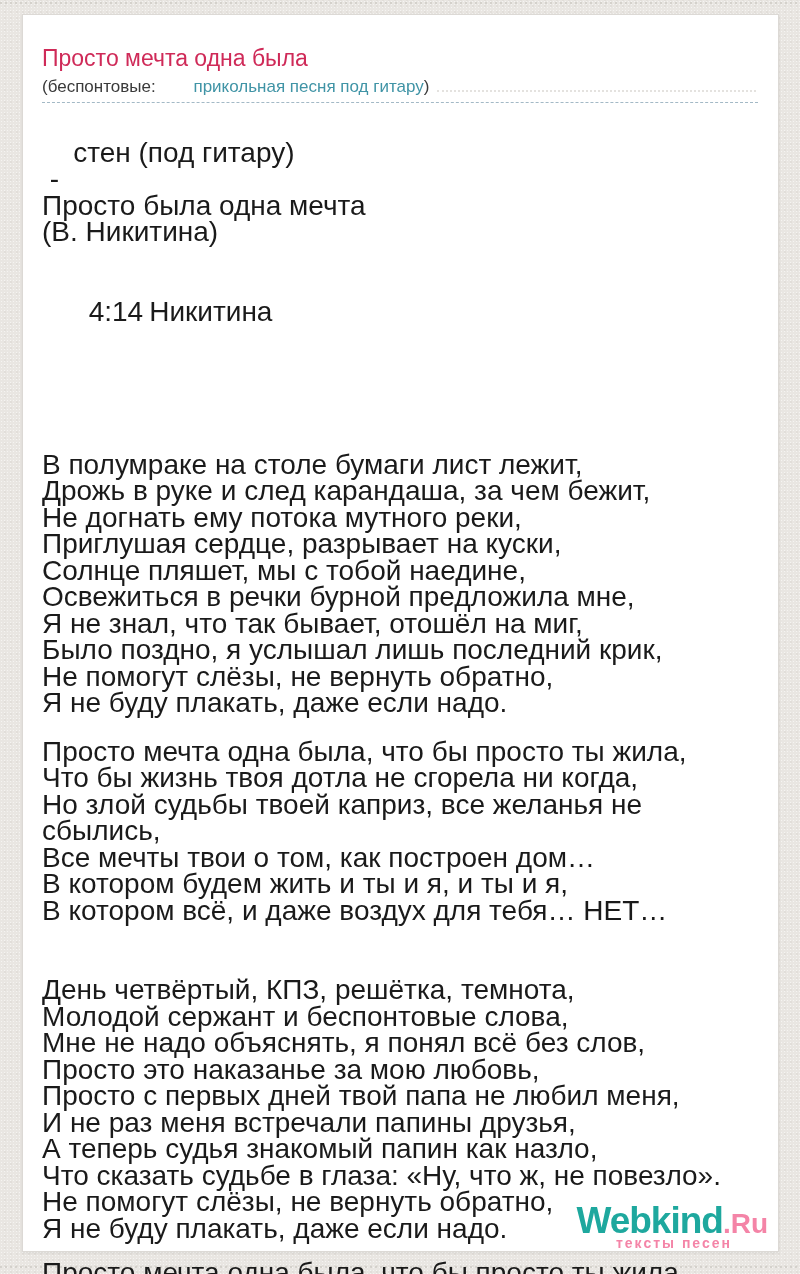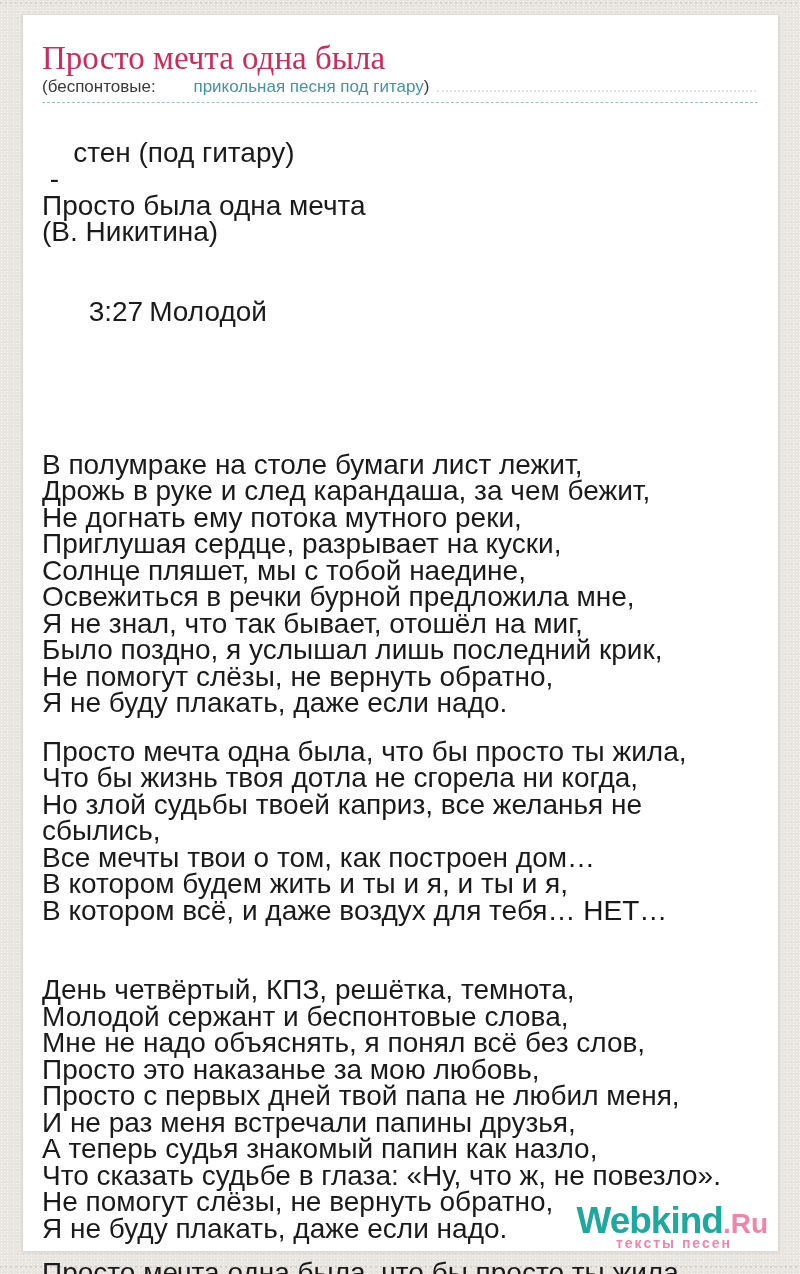--- a/index.html
+++ b/index.html
@@ -24,23 +24,22 @@
 
   .card {
     position: absolute; left: 22px; top: 14px; width: 757px; height: 1238px;
     background: #ffffff;
     border: 1px solid #dcd9d5;
     box-shadow: 0 1px 3px rgba(0,0,0,.07);
     padding: 28px 20px 0 19px;
   }
 
   .title {
-    margin: 0; font-size: 33px; font-weight: 400; line-height: 31px;
+    margin: 0; font-size: 23px; font-weight: 400; line-height: 31px;
     color: var(--title-color, #cf2a58);
-    font-family: Liberation Serif, serif;
   }
   .subtitle {
     display: flex; align-items: baseline;
     margin-top: 3px; font-size: 17px; line-height: 20px; color: #3a3a3a;
   }
   .artist-link { color: var(--link-color, #4094a6); text-decoration: none; cursor: pointer; padding-left: 33px; }
   .subtitle .leader {
     flex: 1 1 auto; height: 0;
     border-bottom: 2px dotted #e4e2df; margin: 0 2px 4px 8px;
   }
@@ -96,21 +95,21 @@
   </div>
 
   <div class="header-divider"></div>
 
   <div class="song-info">
     <span>стен (под гитару)
  - 
 Просто была одна мечта
 (В. Никитина)</span>
     <div class="info-line">
-      <span>3:27</span><span class="add-label">Молодой</span>
+      <span>4:14</span><span class="add-label">Никитина</span>
     </div>
   </div>
 
   <div class="lyrics">
     <div class="stanza stanza-1">В полумраке на столе бумаги лист лежит,
 Дрожь в руке и след карандаша, за чем бежит,
 Не догнать ему потока мутного реки,
 Приглушая сердце, разрывает на куски,
 Солнце пляшет, мы с тобой наедине,
 Освежиться в речки бурной предложила мне,

